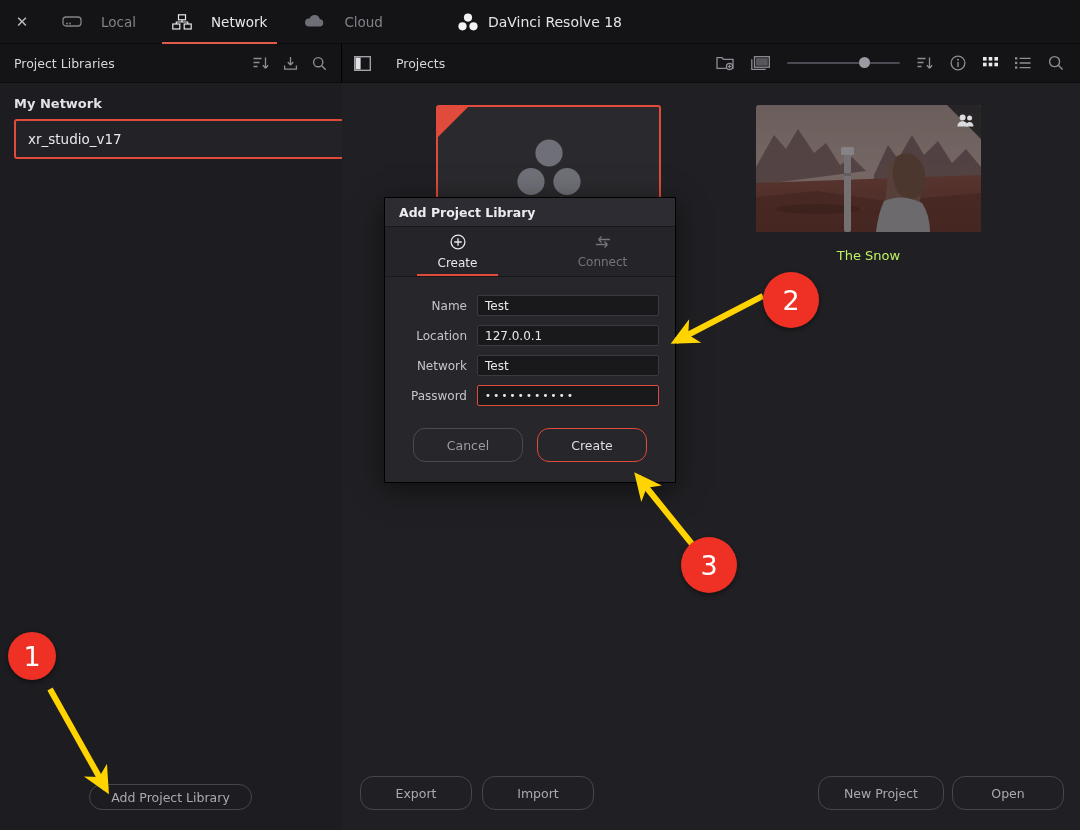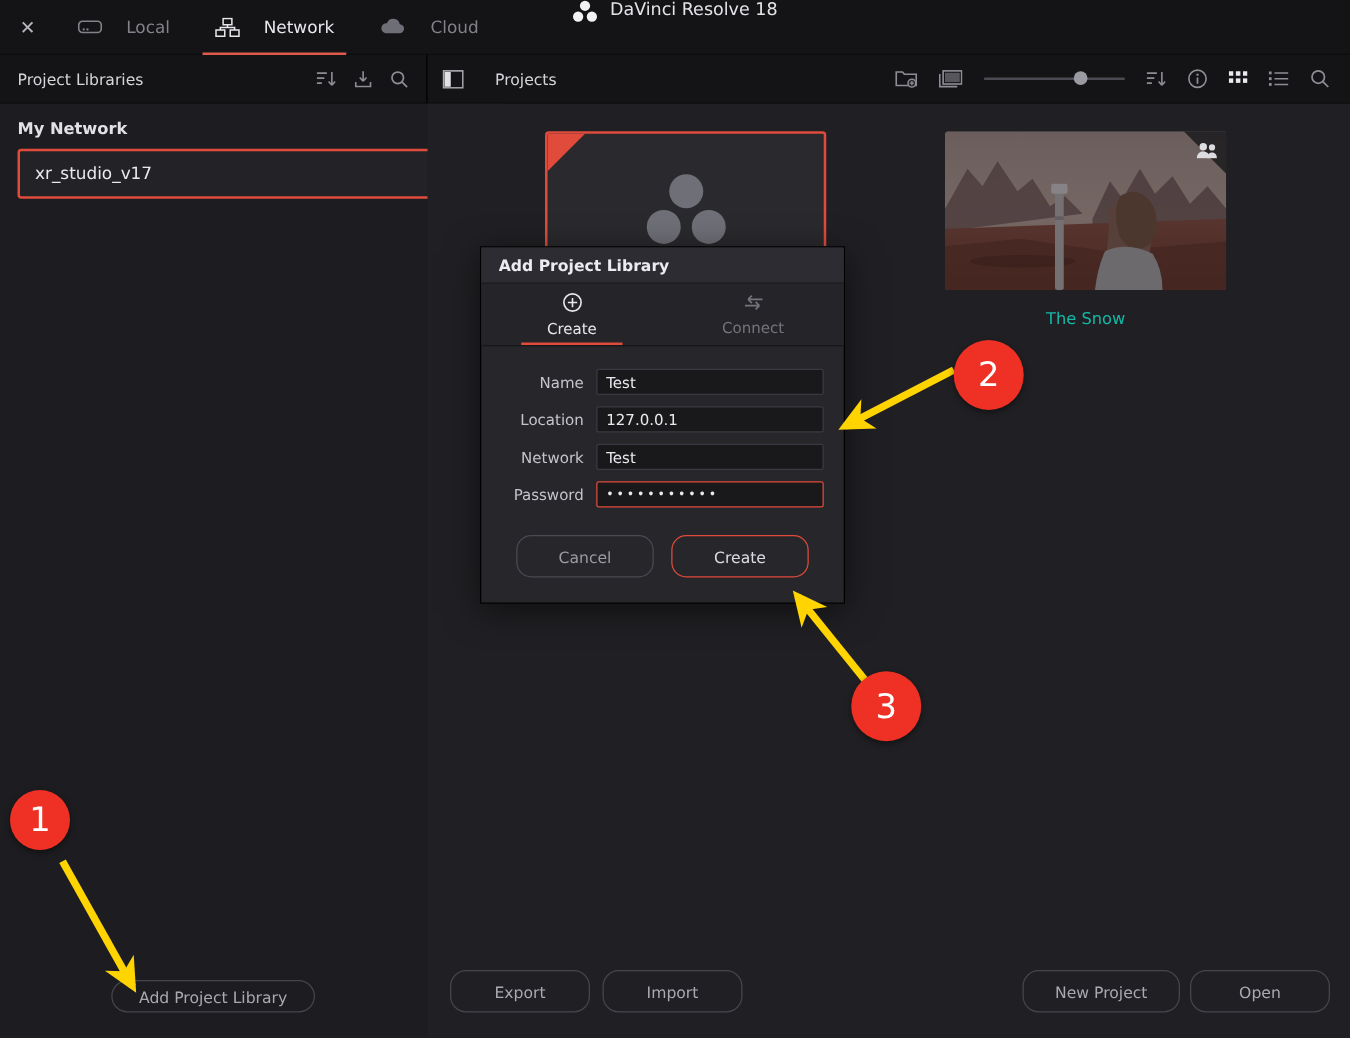--- a/index.html
+++ b/index.html
@@ -28,21 +28,21 @@
     color: #82828a; font-size: 13.5px;
   }
   .loc-tab.active { color: #e8e8ec; }
   .loc-tab.active::after {
     content: ""; position: absolute; left: 8px; right: 8px; bottom: 0;
     height: 2px; background: #e05a4a;
   }
   .loc-tab .ic { display: flex; align-items: center; }
   .app-title {
     position: absolute; left: 0; right: 0; top: 0; height: 44px;
-    display: flex; justify-content: center; gap: 10px;
+    display: flex; align-items: center; justify-content: center; gap: 10px;
     pointer-events: none;
   }
   .app-title .txt { color: #e4e4e8; font-size: 14px; }
   .res-logo { display: flex; }
 
   
   .lib-header {
     position: absolute; left: 0; top: 44px; width: 341px; height: 39px;
     background: #141417; display: flex; align-items: center;
     border-bottom: 1px solid #0c0c0e;
@@ -97,21 +97,21 @@
   
   .projects-area { position: absolute; left: 342px; top: 83px; right: 0; bottom: 0; background: #202024; }
 
   .proj-card { position: absolute; width: 225px; }
   .proj-card .shot {
     width: 225px; height: 127px; border-radius: 3px; overflow: hidden; position: relative;
     background: #2a2a2e;
   }
   .proj-card.selected .shot { border: 2px solid #e04b3c; }
   .proj-card .caption {
-    margin-top: 16px; text-align: center; color: #14b8a6; font-size: 13px;
+    margin-top: 16px; text-align: center; color: #bef264; font-size: 13px;
   }
   .proj-card.selected .caption { color: #cfd2d6; }
 
   .corner-check {
     position: absolute; left: 0; top: 0; width: 0; height: 0;
     border-top: 30px solid #e04b3c; border-right: 30px solid transparent;
   }
   .corner-users {
     position: absolute; right: 0; top: 0; width: 0; height: 0;
     border-top: 34px solid rgba(20,20,24,0.78); border-left: 34px solid transparent;

